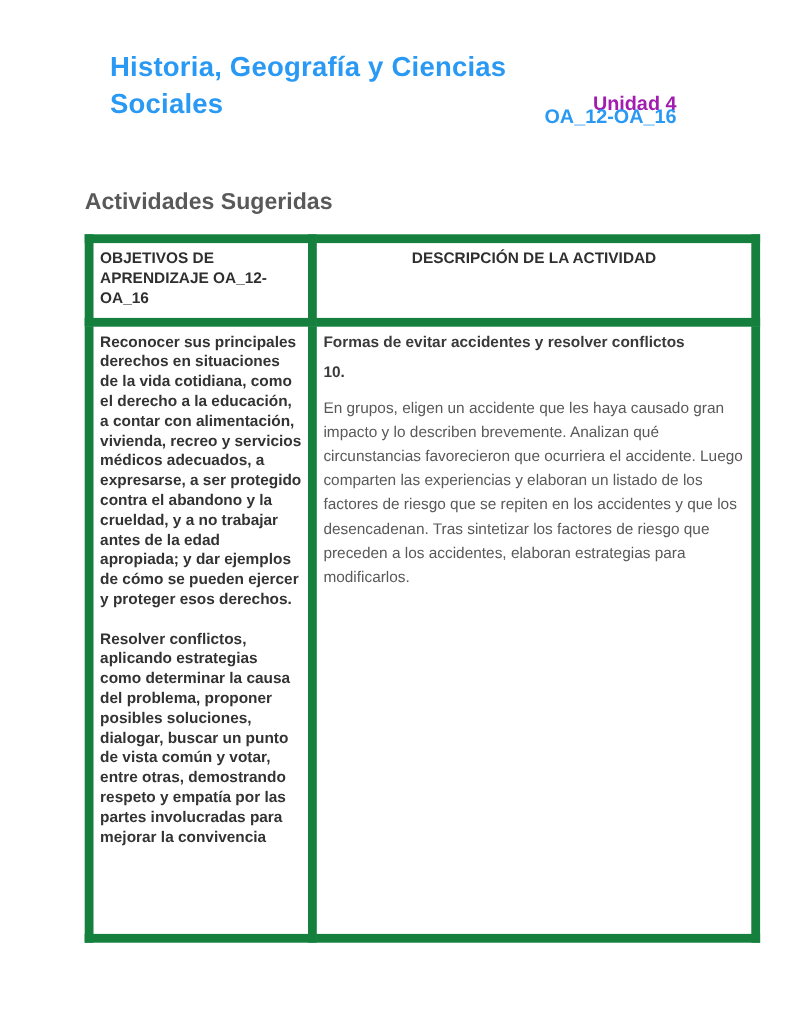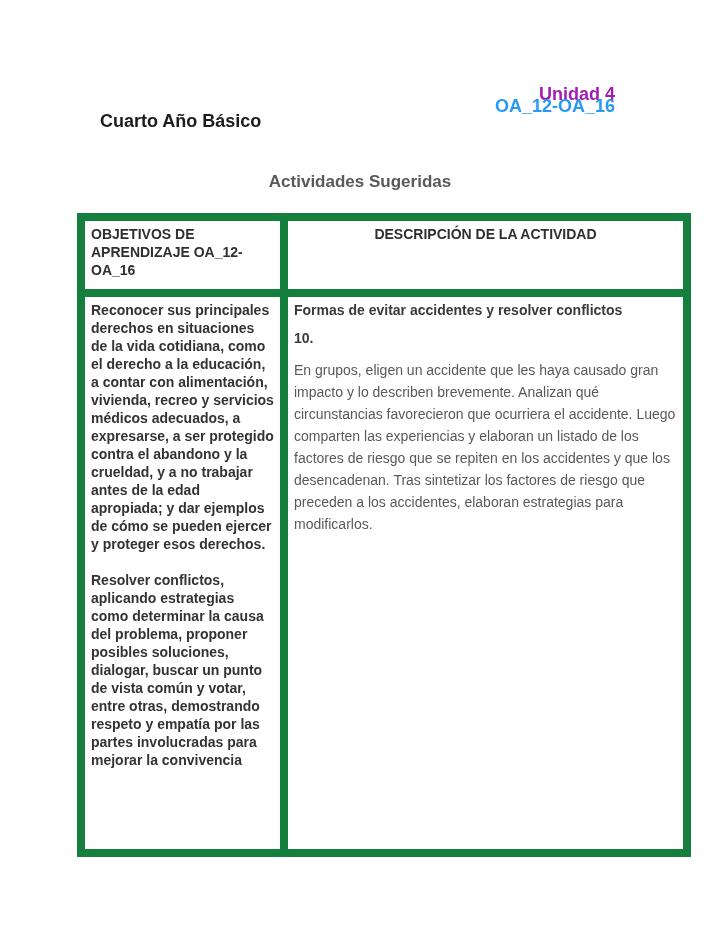--- a/index.html
+++ b/index.html
@@ -54,22 +54,22 @@
     font-size: 18px;
     font-weight: bold;
     color: #2999F4;
   }
   
   .section-heading {
     position: absolute;
     left: 77px;
     top: 172px;
     width: 566px;
-    text-align: center;
-    font-size: 17px;
+    text-align: left;
+    font-size: 21px;
     font-weight: bold;
     color: #595959;
   }
   
   .activities-table {
     position: absolute;
     left: 77px;
     top: 213px;
     width: 566px;
     border-collapse: collapse;
@@ -122,21 +122,21 @@
     font-weight: normal;
     color: #595959;
   }
 </style>
 </head>
 <body>
 
 <div class="page">
 
   <div class="doc-header">
-    <div class="doc-grade">Cuarto Año Básico</div>
+    <div class="doc-title">Historia, Geografía y Ciencias Sociales</div>
     <div class="doc-unit">Unidad 4</div>
     <div class="doc-oa">OA_12-OA_16</div>
   </div>
 
   <div class="section-heading">Actividades Sugeridas</div>
 
   <table class="activities-table">
     <thead>
       <tr>
         <th class="col-obj">OBJETIVOS DE APRENDIZAJE OA_12-OA_16</th>

